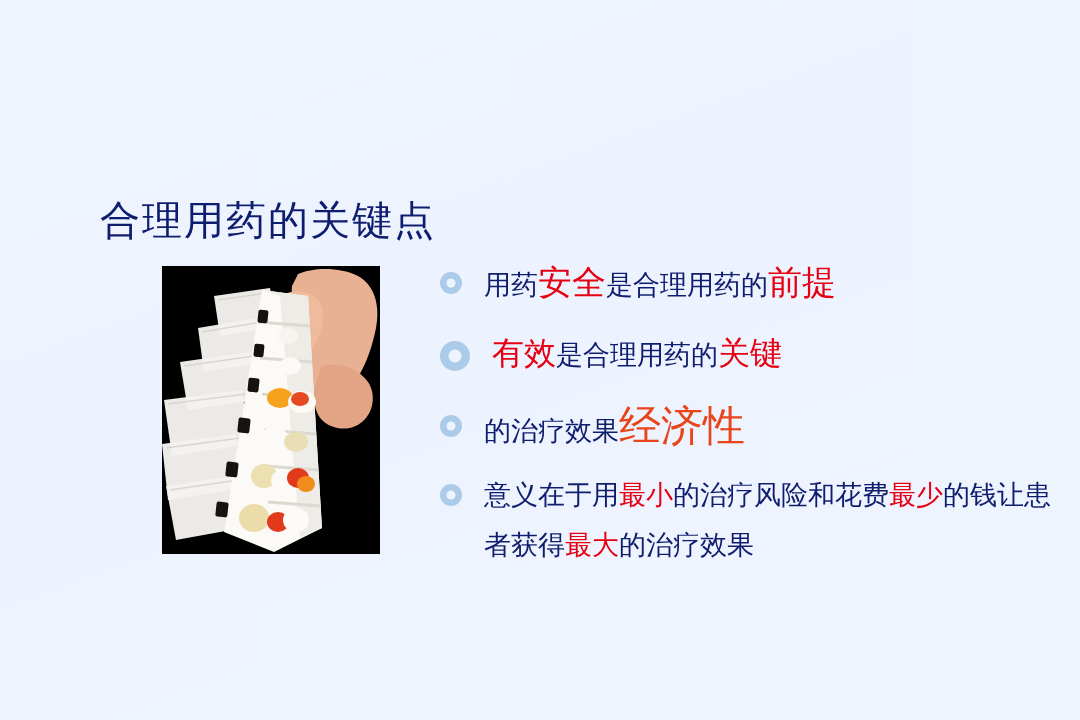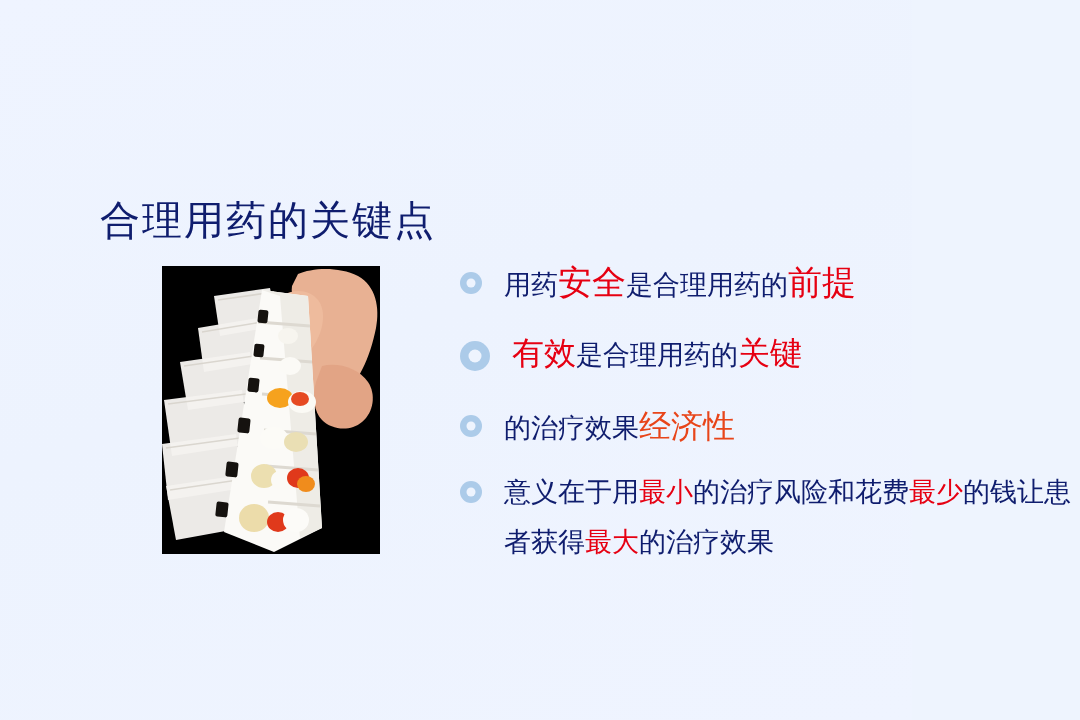--- a/index.html
+++ b/index.html
@@ -42,21 +42,21 @@
     width: 218px;
     height: 288px;
     background: #000;
     overflow: hidden;
   }
   .photo-frame svg { display: block; }
 
   
   .bullets {
     position: absolute;
-    left: 460px;
+    left: 440px;
     top: 258px;
     width: 620px;
   }
   .bullet-row {
     position: relative;
     display: flex;
     align-items: flex-start;
   }
   .bullet-marker {
     flex: 0 0 auto;
@@ -95,21 +95,21 @@
   .row-1 { margin-bottom: 18px; }
   .row-1 .bullet-text { font-size: 27px; line-height: 48px; }
   .row-1 .bullet-text .em-red { font-size: 34px; }
 
   .row-2 { margin-bottom: 20px; }
   .row-2 .bullet-text { font-size: 27px; line-height: 52px; }
   .row-2 .bullet-text .em-red { font-size: 32px; }
 
   .row-3 { margin-bottom: 14px; }
   .row-3 .bullet-text { font-size: 27px; line-height: 50px; }
-  .row-3 .bullet-text .em-orange { font-size: 32px; }
+  .row-3 .bullet-text .em-orange { font-size: 42px; }
 
   .row-4 .bullet-text { font-size: 27px; line-height: 50px; font-family: Liberation Serif, serif; }
   .row-4 .bullet-text .em-red { font-size: 27px; }
 </style>
 </head>
 <body>
 
 <div class="slide">
 
   <h1 class="slide-title">合理用药的关键点</h1>

